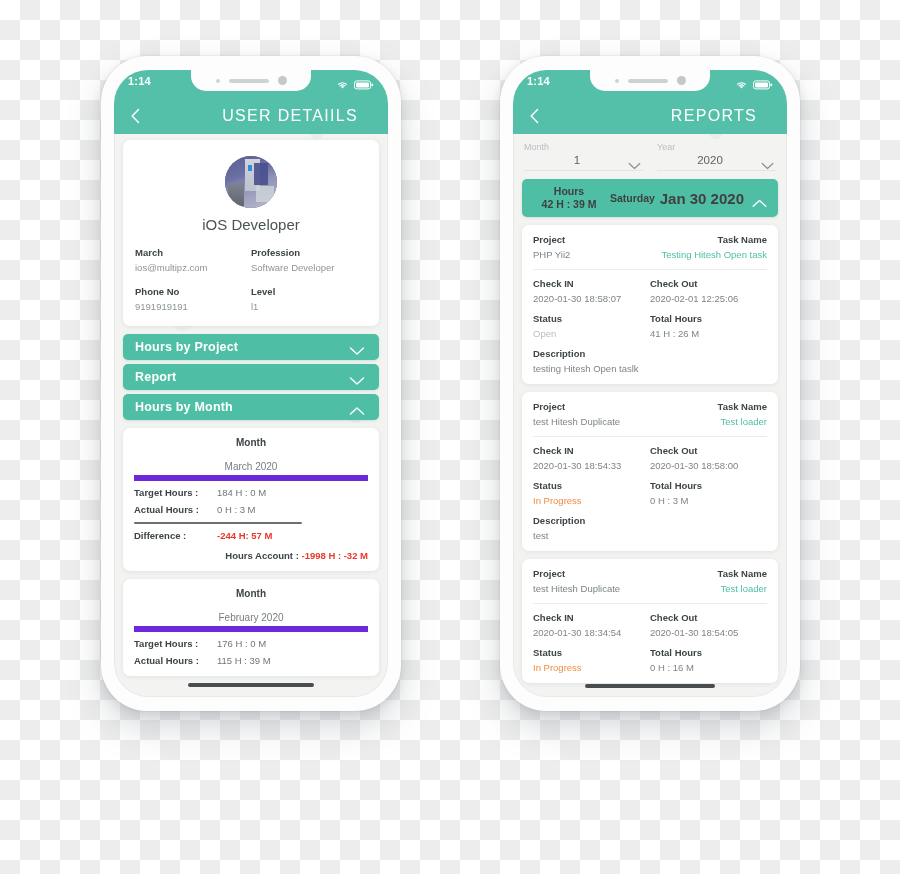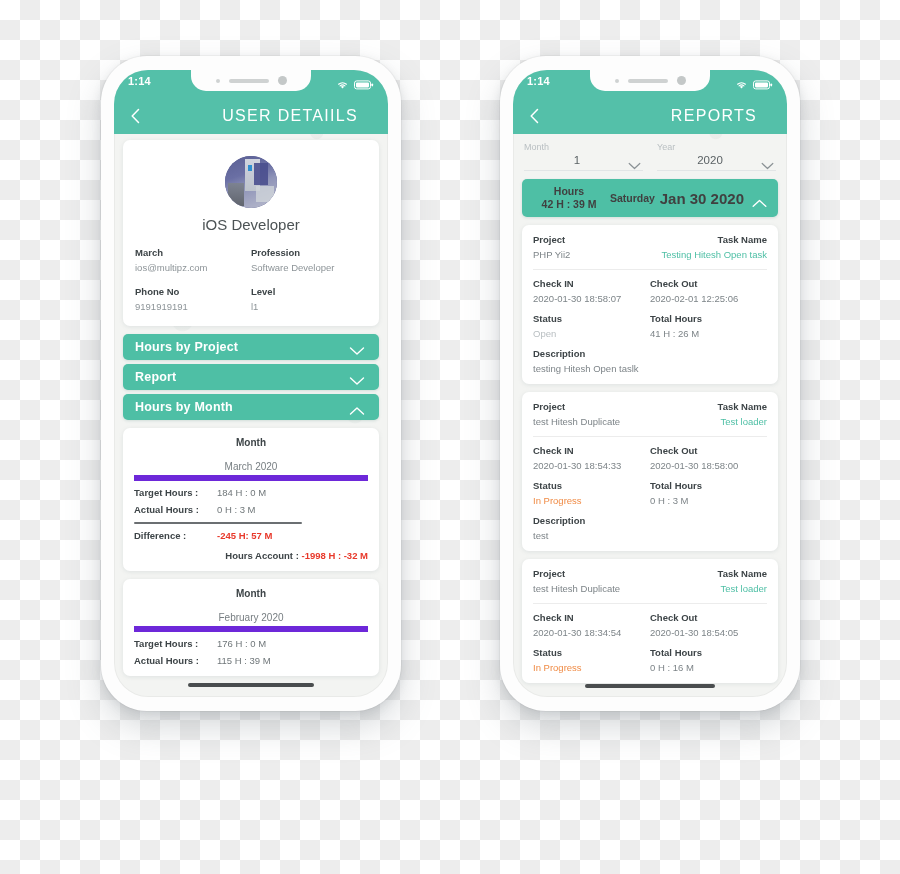--- a/index.html
+++ b/index.html
@@ -357,21 +357,21 @@
           <div class="k">Target Hours :</div>
           <div class="v">184 H : 0 M</div>
         </div>
         <div class="mrow">
           <div class="k">Actual Hours :</div>
           <div class="v">0 H : 3 M</div>
         </div>
         <div class="mdiv"></div>
         <div class="mrow diff">
           <div class="k">Difference :</div>
-          <div class="v">-245 H: 57 M</div>
+          <div class="v">-244 H: 57 M</div>
         </div>
         <div class="acct">
           <span>Hours Account :</span>
           <span class="val">-1998 H : -32 M</span>
         </div>
       </div>
 
       <div class="card month-card">
         <div class="month-head">Month</div>
         <div class="month-sub">February 2020</div>

